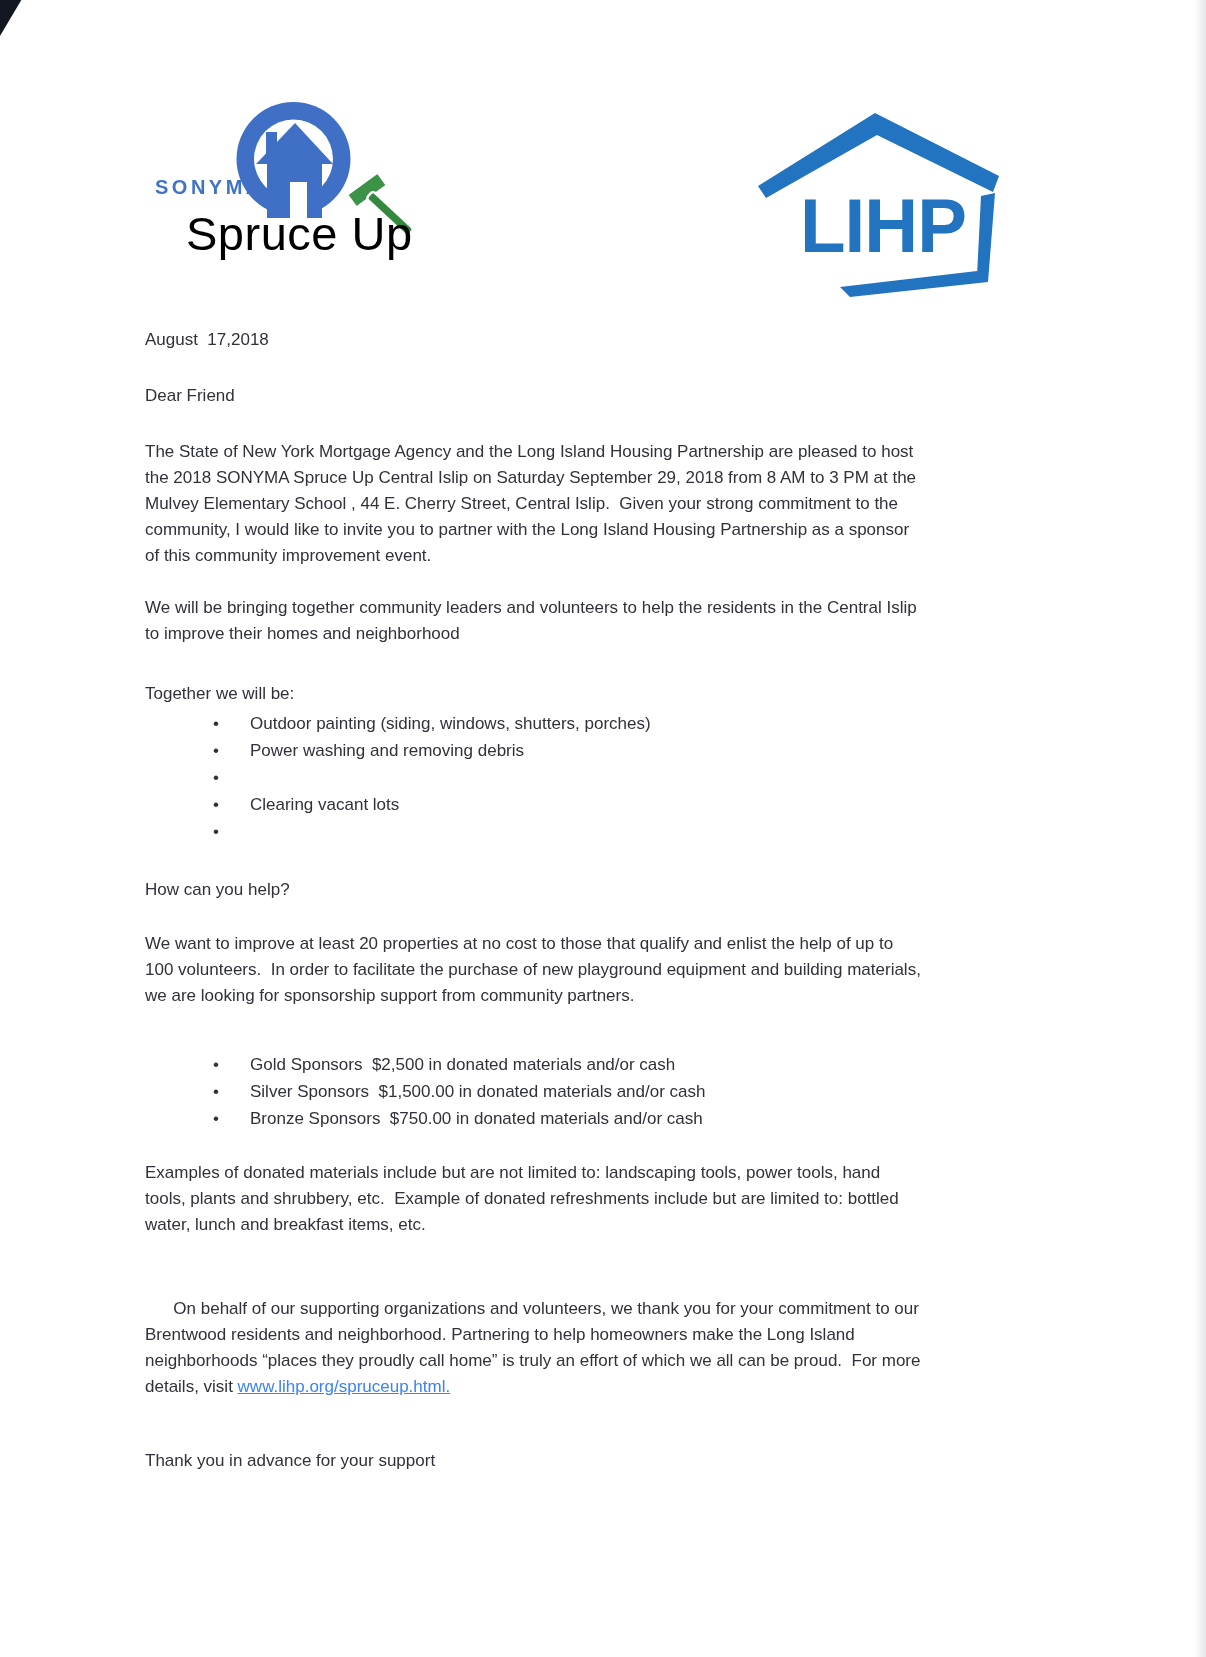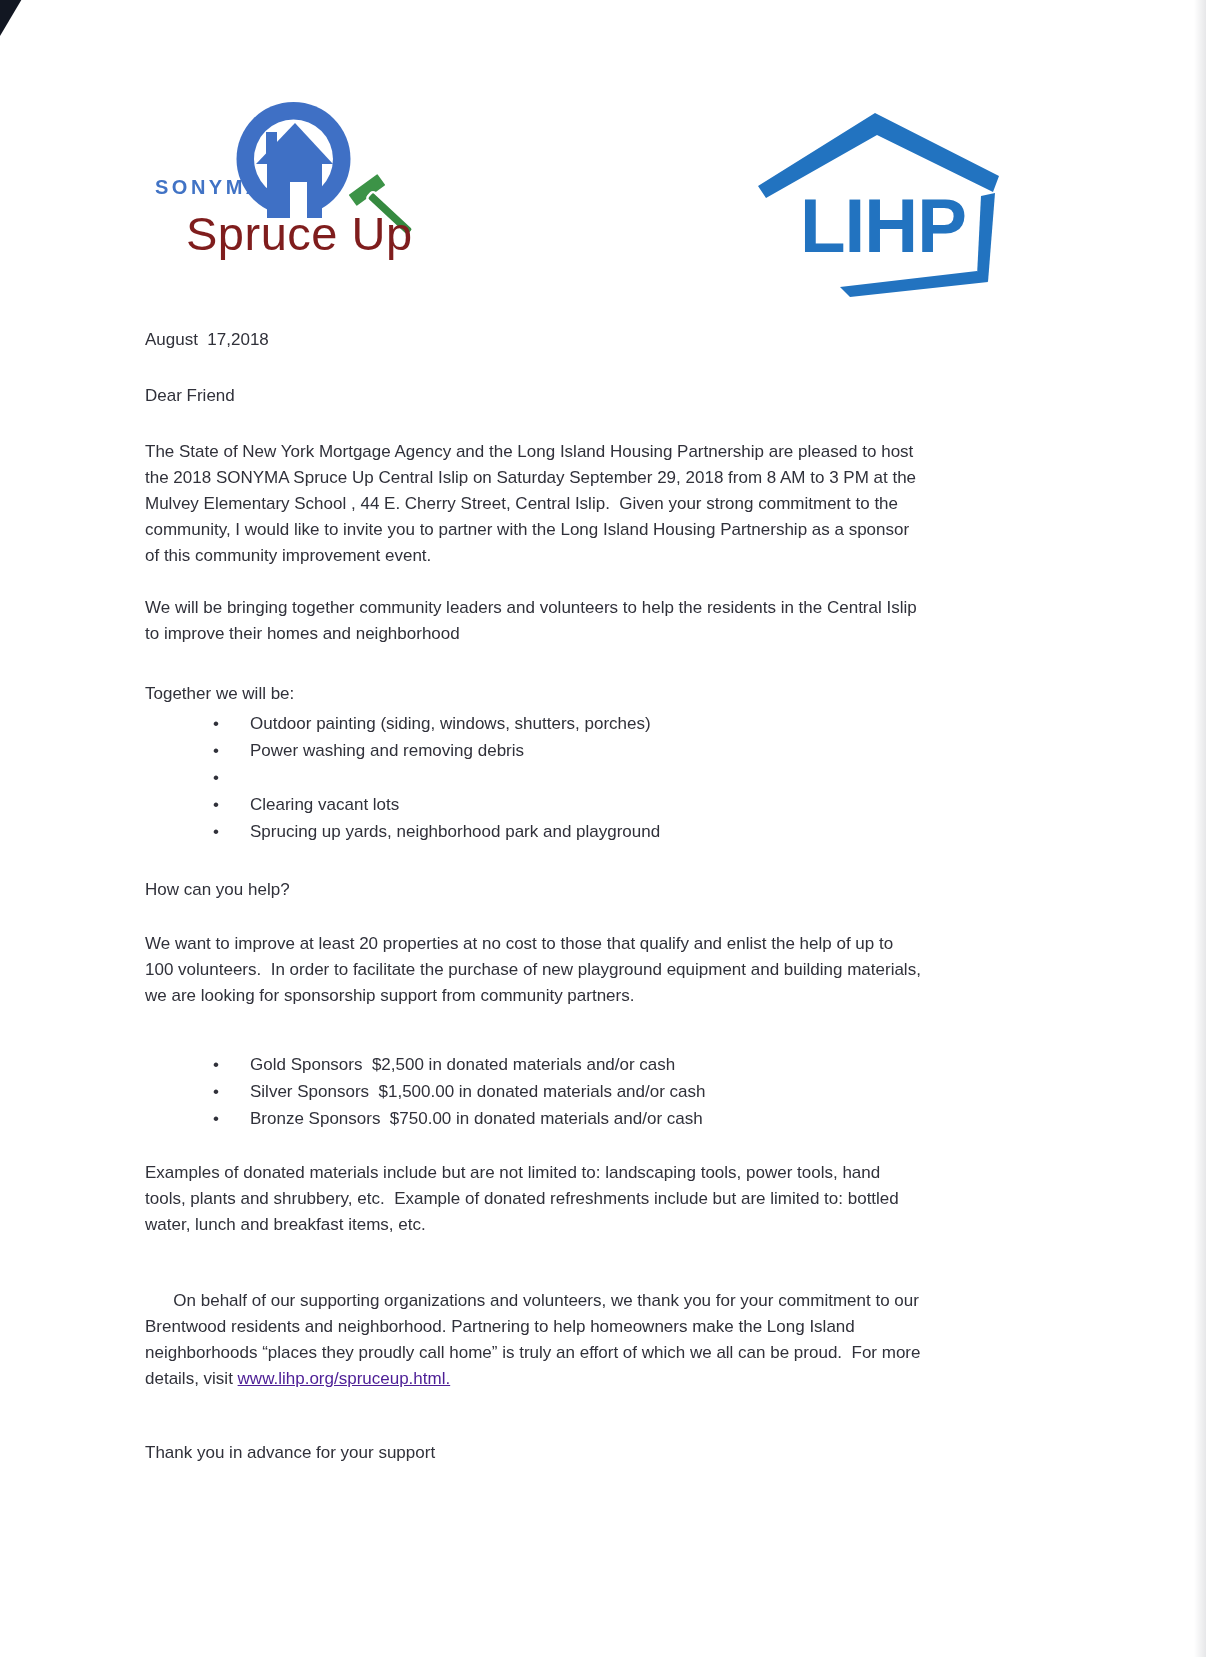--- a/index.html
+++ b/index.html
@@ -26,21 +26,21 @@
   .logo-sonyma{position:absolute;left:140px;top:88px;width:300px;height:190px;}
   .sonyma-word{
     position:absolute;left:15px;top:88px;
     font-size:20px;font-weight:bold;letter-spacing:3.5px;
     color:#4173c5;
   }
   .sonyma-art{position:absolute;left:90px;top:8px;}
   .spruce-word{
     position:absolute;left:46px;top:118px;
     font-size:47px;font-weight:400;letter-spacing:0.5px;
-    color:#7f1d1d;
+    color:#000000;
   }
   
   .logo-lihp{position:absolute;left:740px;top:100px;width:270px;height:200px;text-align:center;}
   .lihp-text{
     font-family:"Liberation Sans",sans-serif;
     font-weight:bold;font-size:76px;letter-spacing:-1px;
     fill:#2273c0;
   }
   
   .content{
@@ -54,23 +54,23 @@
   .p2{margin-bottom:34px;}
   .heading-together{margin-bottom:3px;}
   .blist{margin:0;}
   .bitem{display:flex;line-height:27px;}
   .bullet{width:37px;padding-left:68px;flex:none;}
   .btext{white-space:pre-wrap;text-align:right;}
   .activities{margin-bottom:32px;}
   .heading-help{margin-bottom:28px;}
   .p3{margin-bottom:42px;}
   .sponsors{margin-bottom:28px;}
-  .p4{margin-bottom:24px;}
+  .p4{margin-bottom:32px;}
   .p5{margin-bottom:22px;}
-  .link{color:#4c1d95;text-decoration:underline;cursor:pointer;}
+  .link{color:#3b82f6;text-decoration:underline;cursor:pointer;}
 </style>
 </head>
 <body>
 
 <div class="page">
 
   <div class="corner-mark"></div>
 
   <div class="logo-sonyma">
     <span class="sonyma-word">SONYMA</span>
@@ -122,21 +122,20 @@
       </div>
       <div class="bitem">
         <span class="bullet">•</span>
       </div>
       <div class="bitem">
         <span class="bullet">•</span>
         <span class="btext">Clearing vacant lots</span>
       </div>
       <div class="bitem">
         <span class="bullet">•</span>
-        <span class="btext">Sprucing up yards, neighborhood park and playground</span>
       </div>
     </div>
 
     <div class="para heading-help">How can you help?</div>
     <div class="para p3">We want to improve at least 20 properties at no cost to those that qualify and enlist the help of up to
 100 volunteers.  In order to facilitate the purchase of new playground equipment and building materials,
 we are looking for sponsorship support from community partners.</div>
 
     <div class="blist sponsors">
       <div class="bitem">

